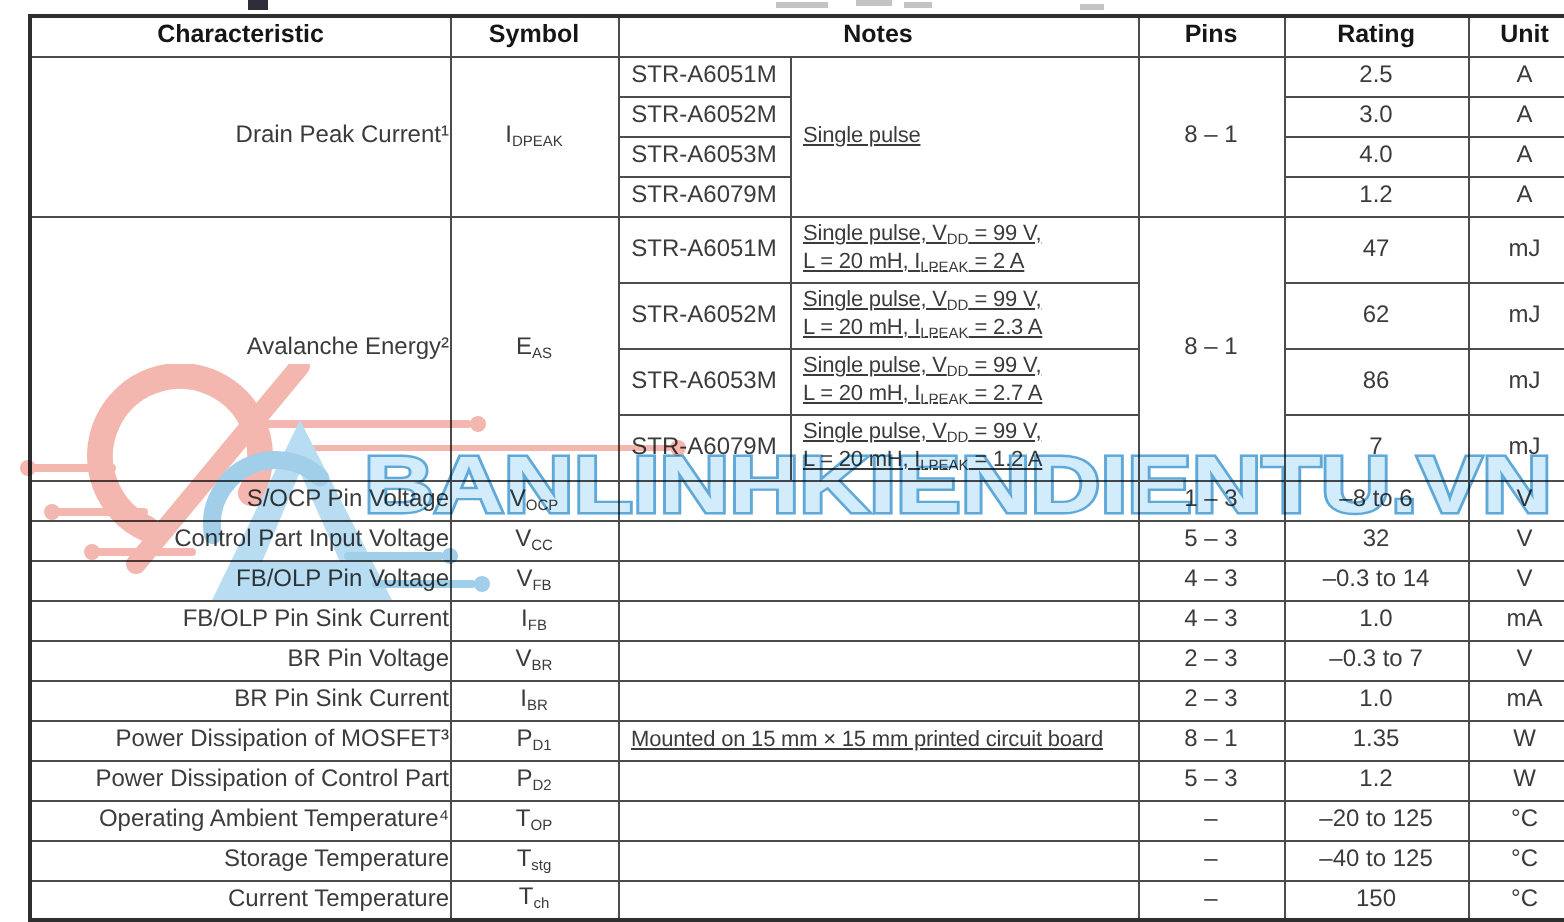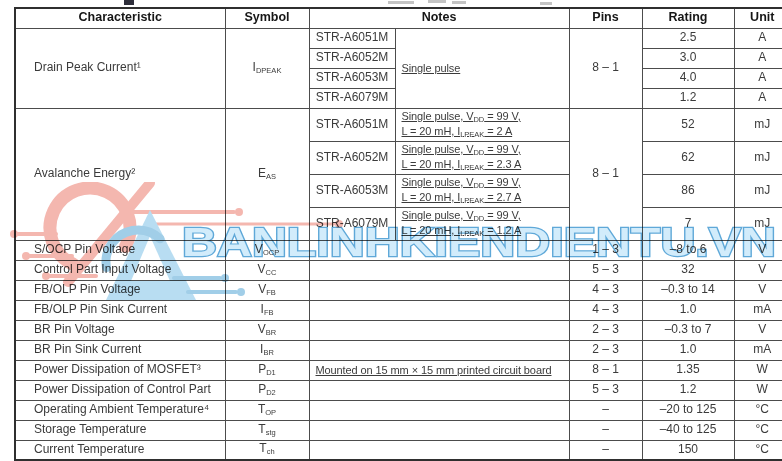--- a/index.html
+++ b/index.html
@@ -21,21 +21,21 @@
     border:1px solid #4c4c4c;
   }
   table.ratings{border:2px solid #2f2f2f;}
   th{
     font-size:12.5px;font-weight:bold;color:#161616;text-align:center;
     padding:0;line-height:1.1;
   }
   td{
     font-size:12px;color:#3b3b3b;padding:0;vertical-align:middle;line-height:1.15;
   }
-  td.char{text-align:left;padding-left:18px;}
+  td.char{text-align:right;padding-left:18px;}
   td.ctr{text-align:center;}
   td.note{text-align:left;padding-left:6px;font-size:11px;letter-spacing:-0.1px;text-decoration:underline;}
   td.note .nl{display:inline;}
   sub{font-size:7.5px;vertical-align:-2px;letter-spacing:0;}
   td.sym{font-size:12px;}
   tr.h20{height:20px;}
   tr.h33{height:33px;}
 
   
   .wm{position:absolute;mix-blend-mode:multiply;pointer-events:none;}
@@ -101,21 +101,21 @@
 
   <tr class="h33">
     <td class="char" rowspan="4">Avalanche Energy²</td>
     <td class="ctr sym" rowspan="4"><span>E</span><sub>AS</sub></td>
     <td class="ctr">STR-A6051M</td>
     <td class="note">
       <span class="nl">Single pulse, V</span><sub>DD</sub><span class="nl"> = 99 V,</span><br>
       <span class="nl">L = 20 mH, I</span><sub>LPEAK</sub><span class="nl"> = 2 A</span>
     </td>
     <td class="ctr" rowspan="4">8 – 1</td>
-    <td class="ctr">52</td>
+    <td class="ctr">47</td>
     <td class="ctr">mJ</td>
   </tr>
   <tr class="h33">
     <td class="ctr">STR-A6052M</td>
     <td class="note">
       <span class="nl">Single pulse, V</span><sub>DD</sub><span class="nl"> = 99 V,</span><br>
       <span class="nl">L = 20 mH, I</span><sub>LPEAK</sub><span class="nl"> = 2.3 A</span>
     </td>
     <td class="ctr">62</td>
     <td class="ctr">mJ</td>

